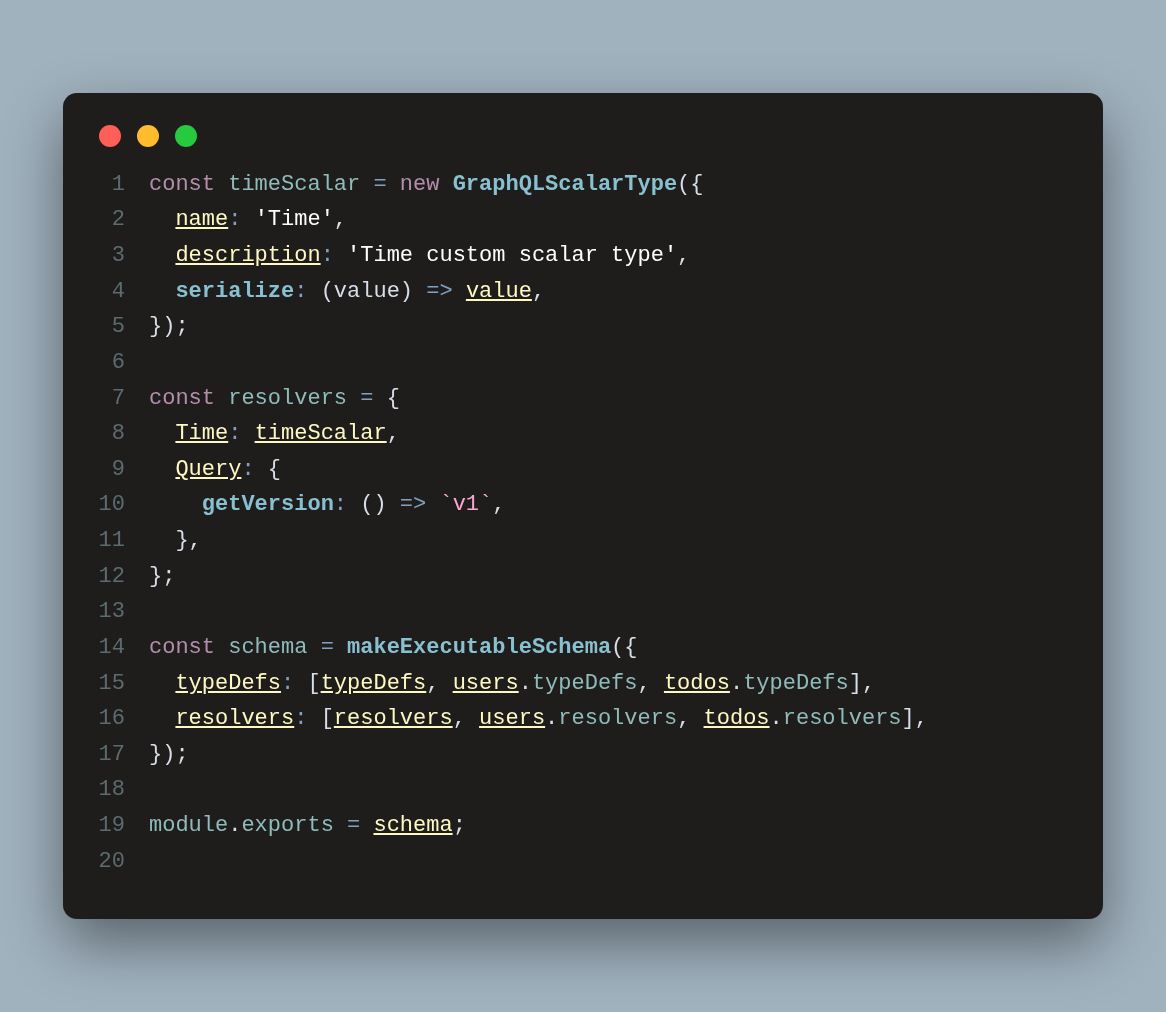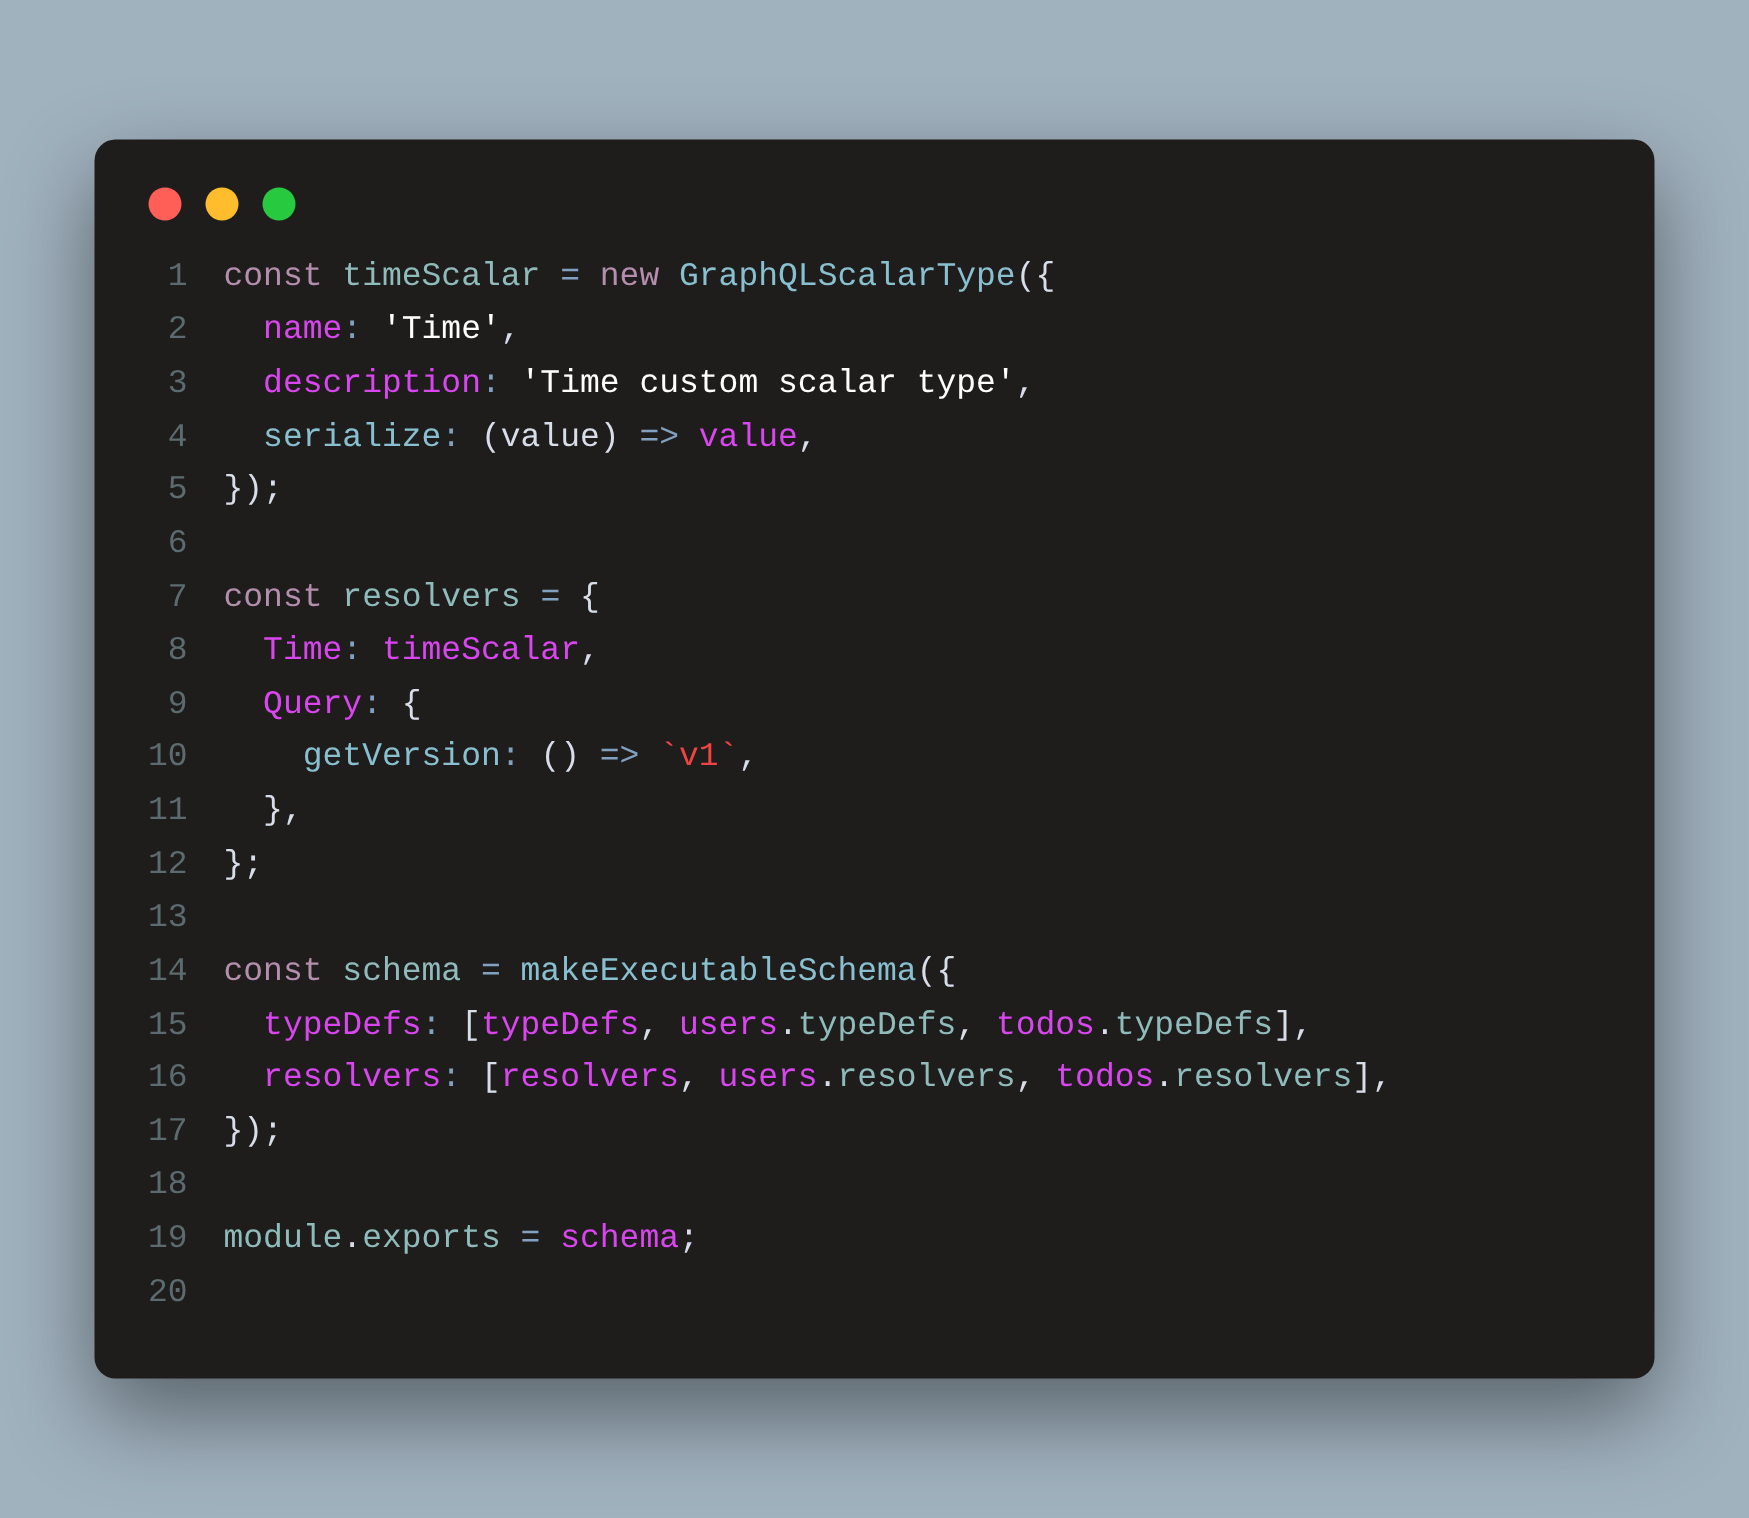--- a/index.html
+++ b/index.html
@@ -46,25 +46,25 @@
     color: #5c6b6f;
     padding-right: 24px;
     user-select: none;
     flex-shrink: 0;
   }
   .content { flex: 1; }
   
   .kw { color: #b48ead; margin-top: 44px; }          
   .var { color: #8fbcbb; }         
   .op { color: #81a1c1; }          
-  .call { color: #88c0d0; }        
+  .call { color: #88c0d0; font-weight: bold; }        
   .pun { color: #d8dee9; }         
-  .prop { color: #d946ef; }        
+  .prop { color: #fef9c3; text-decoration: underline; }        
   .str { color: #ffffff; }         
-  .tpl { color: #ef4444; }         
+  .tpl { color: #f9a8d4; }         
   .param { color: #d8dee9; }
   .ws { }
 </style>
 </head>
 <body>
 
 <div class="window">
   <div class="titlebar">
     <div class="dot red"></div>
     <div class="dot yellow"></div>

